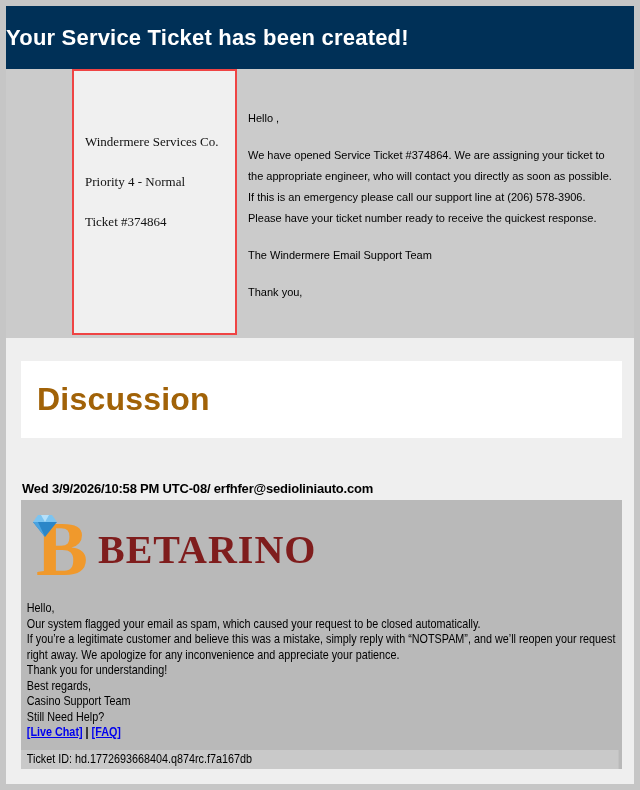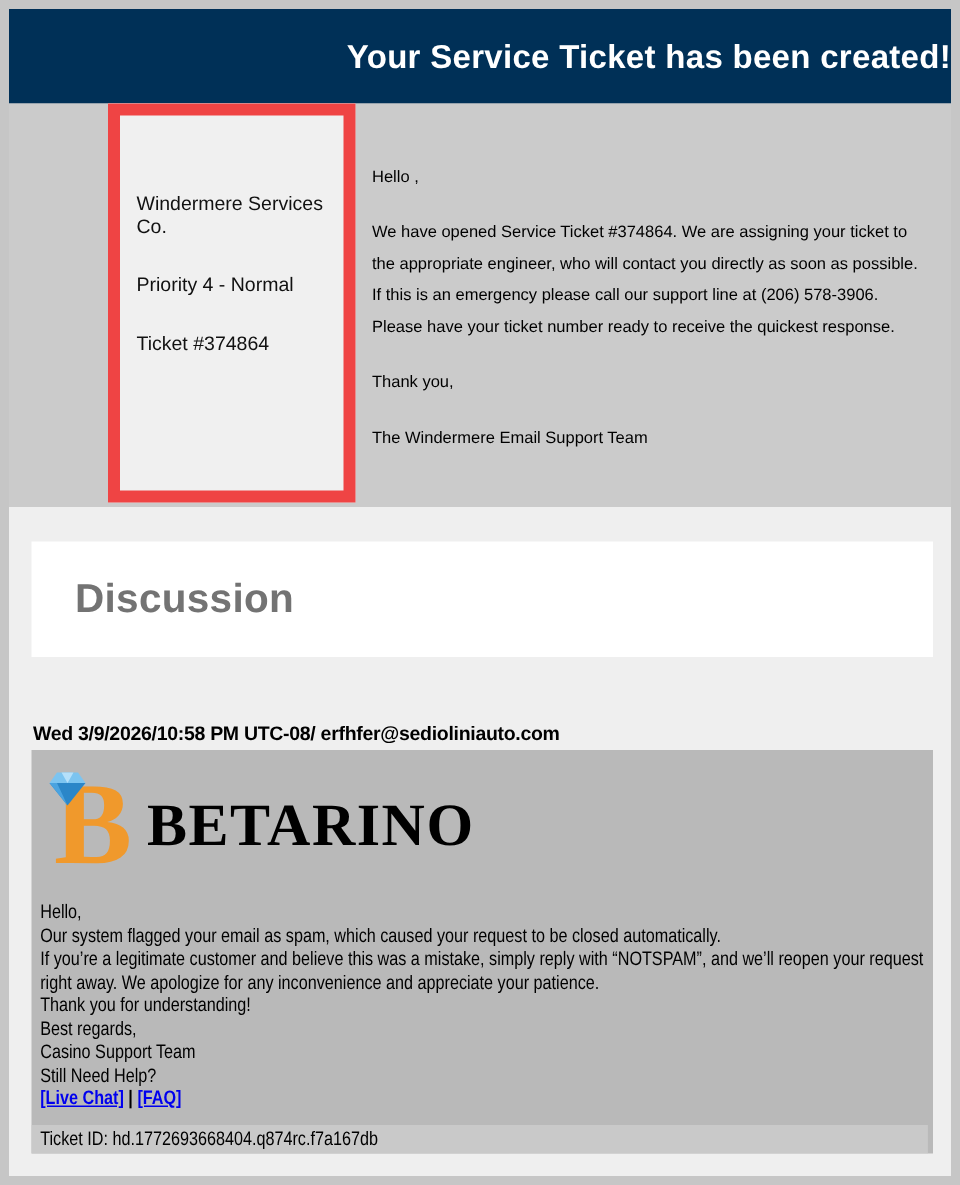--- a/index.html
+++ b/index.html
@@ -18,21 +18,21 @@
     display: flex;
     flex-direction: column;
   }
 
   
   .banner {
     height: 63px;
     background: #003057;
     display: flex;
     align-items: center;
-    justify-content: flex-end;
+    justify-content: flex-start;
     flex: 0 0 auto;
   }
   .banner h1 {
     color: #ffffff;
     font-size: 22px;
     font-weight: bold;
     letter-spacing: 0.2px;
   }
 
   
@@ -40,27 +40,28 @@
     height: 269px;
     background: #cbcbcb;
     position: relative;
     flex: 0 0 auto;
   }
   .ticket-panel {
     position: absolute;
     left: 66px; top: 0;
     width: 165px; height: 266px;
     background: #f0f0f0;
-    border: 8px solid #ef4444;
+    border: 2px solid #ef4444;
     display: flex;
     flex-direction: column;
     justify-content: center;
     padding: 0 6px 40px 11px;
     font-size: 13px;
     color: #111;
+    font-family: Liberation Serif, serif;
   }
   .ticket-panel .line { margin-top: 24px; }
   .ticket-panel .line:first-child { margin-top: 0; }
 
   .ticket-message {
     position: absolute;
     left: 242px; top: 39px;
     width: 368px;
     font-size: 11px;
     line-height: 21px;
@@ -77,25 +78,24 @@
   .discussion-card {
     position: absolute;
     left: 15px; top: 23px;
     width: 601px; height: 77px;
     background: #ffffff;
     display: flex;
     align-items: center;
     padding-left: 16px;
   }
   .discussion-card h2 {
-    font-size: 27px;
-    font-weight: bold;
-    color: #737373;
+    font-size: 32px;
+    font-weight: bold;
+    color: #a16207;
     letter-spacing: 0.2px;
-    margin-left: 13px;
   }
   .email-meta {
     position: absolute;
     left: 16px; top: 143px;
     font-size: 13px;
     font-weight: bold;
     letter-spacing: -0.2px;
   }
 
   
@@ -130,21 +130,21 @@
   }
   .diamond {
     position: absolute;
     top: 2px; left: -4px;
     width: 26px; height: 24px;
   }
   .brand-name {
     font-family: "Liberation Serif", serif;
     font-weight: bold;
     font-size: 40px;
-    color: #000000;
+    color: #7f1d1d;
     letter-spacing: 1px;
     margin: 14px 0 17px 4px;
   }
   .email-body {
     flex: 0 0 auto;
     width: 720px;
     transform: scaleX(0.83);
     transform-origin: 0 0;
     padding: 16px 0 0 7px;
     font-size: 13px;
@@ -183,22 +183,22 @@
   <div class="ticket-section">
     <div class="ticket-panel">
       <div class="line">Windermere Services Co.</div>
       <div class="line">Priority 4 - Normal</div>
       <div class="line">Ticket #374864</div>
     </div>
 
     <div class="ticket-message">
       <p>Hello ,</p>
       <p><span>We have opened </span><span class="b">Service Ticket #374864</span><span>. We are assigning your ticket to the appropriate engineer, who will contact you directly as soon as possible. If this is an </span><span class="b">emergency</span><span> please call our support line at </span><span class="b">(206) 578-3906</span><span>. Please have your ticket number ready to receive the quickest response.</span></p>
+      <p>The Windermere Email Support Team</p>
       <p>Thank you,</p>
-      <p>The Windermere Email Support Team</p>
     </div>
   </div>
 
   <div class="discussion-section">
     <div class="discussion-card">
       <h2>Discussion</h2>
     </div>
 
     <div class="email-meta">Wed 3/9/2026/10:58 PM UTC-08/ erfhfer@sedioliniauto.com</div>
 

